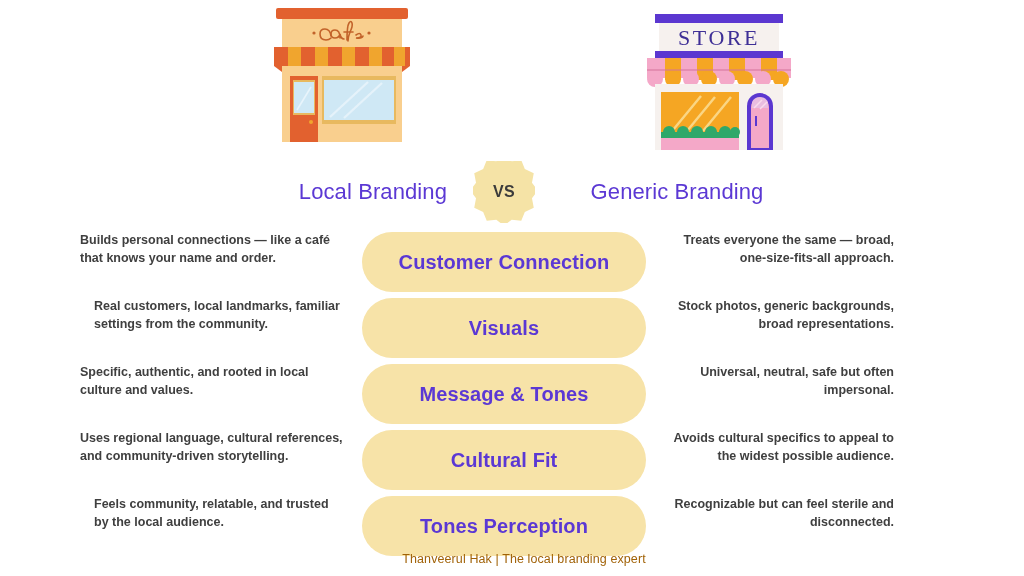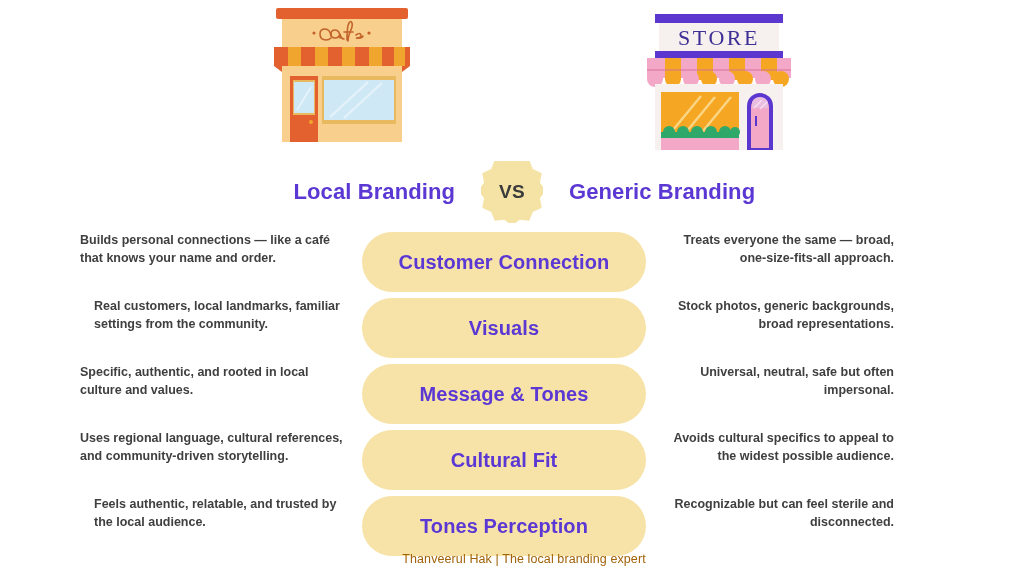--- a/index.html
+++ b/index.html
@@ -40,51 +40,51 @@
     top: 168px;
     left: 0;
     width: 1024px;
     height: 48px;
     display: flex;
     align-items: center;
     justify-content: center;
   }
   .heading-title {
     font-size: 22px;
-    font-weight: bold;
+    font-weight: normal;
     color: #5b38d4;
     letter-spacing: 0.1px;
     white-space: nowrap;
   }
   .heading-left {
     width: 200px;
     text-align: right;
     padding-right: 26px;
   }
   .heading-right {
     width: 200px;
-    text-align: left;
-    padding-left: 26px;
+    text-align: center;
+    padding-left: 42px;
   }
   .vs-badge {
     position: relative;
     width: 62px;
     height: 62px;
     display: flex;
     align-items: center;
     justify-content: center;
     flex: none;
   }
   .vs-badge svg {
     position: absolute;
     inset: 0;
   }
   .vs-label {
     position: relative;
-    font-size: 19px;
+    font-size: 16px;
     font-weight: bold;
     color: #3b3b3b;
     letter-spacing: 0.3px;
   }
 
   
   .compare {
     position: absolute;
     top: 232px;
     left: 0;
@@ -306,21 +306,21 @@
 
   <div class="compare-row">
     <div class="col-left">Uses regional language, cultural references, and community-driven storytelling.</div>
     <div class="col-center">
       <div class="pill">Cultural Fit</div>
     </div>
     <div class="col-right">Avoids cultural specifics to appeal to the widest possible audience.</div>
   </div>
 
   <div class="compare-row">
-    <div class="col-left indent">Feels authentic, relatable, and trusted by the local audience.</div>
+    <div class="col-left indent">Feels community, relatable, and trusted by the local audience.</div>
     <div class="col-center">
       <div class="pill">Tones Perception</div>
     </div>
     <div class="col-right">Recognizable but can feel sterile and disconnected.</div>
   </div>
 
 </div>
 
 <div class="footer">Thanveerul Hak | The local branding expert</div>
 

